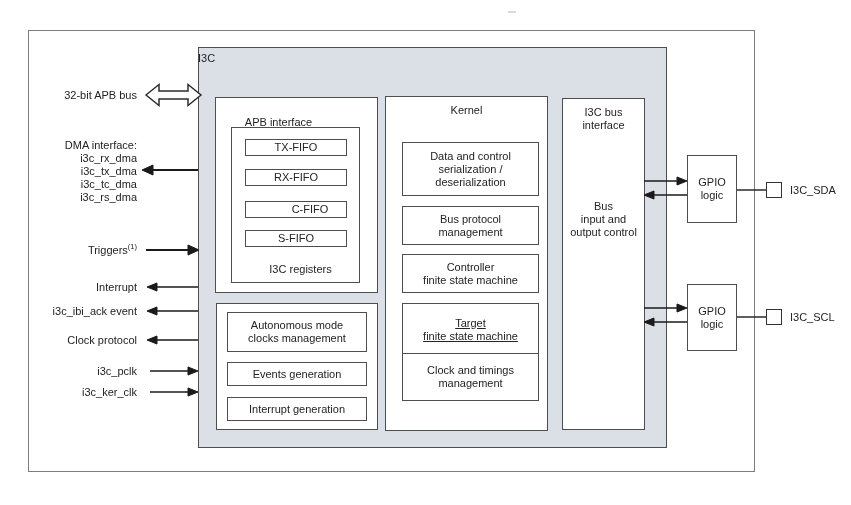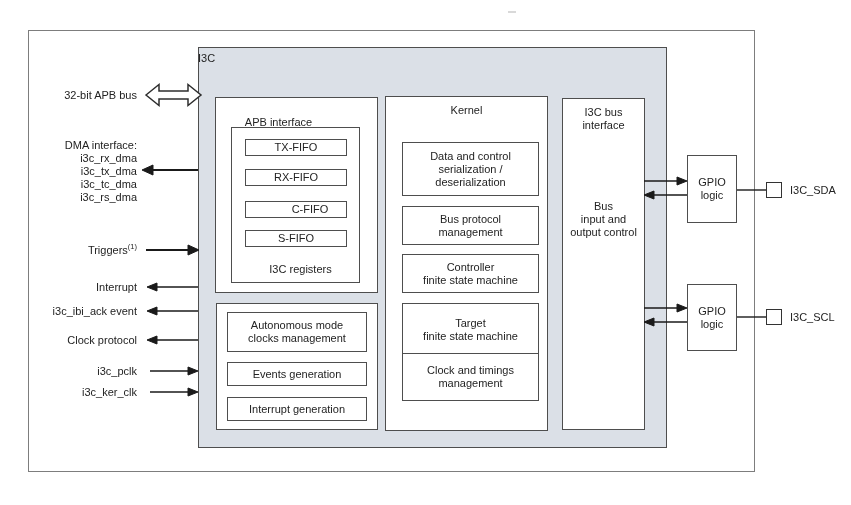--- a/index.html
+++ b/index.html
@@ -22,21 +22,21 @@
   #fifo-0{top:139px;} #fifo-1{top:169px;} #fifo-2{top:201px;padding-left:28px;} #fifo-3{top:230px;}
   #regs-label{left:231px;top:263px;width:139px;text-align:center;}
   #apb-lower-box{left:216px;top:303px;width:162px;height:127px;}
   .lowerblk{left:227px;width:140px;}
   #lower-0{top:312px;height:40px;} #lower-1{top:362px;height:24px;} #lower-2{top:397px;height:24px;}
   
   #kernel-box{left:385px;top:96px;width:163px;height:335px;}
   #kernel-title{left:385px;top:104px;width:163px;text-align:center;}
   .kblk{left:402px;width:137px;}
   #kblk-0{top:142px;height:54px;} #kblk-1{top:206px;height:39px;} #kblk-2{top:254px;height:39px;}
-  #kblk-3{top:303px;height:54px;} #kblk-4{top:353px;height:48px;}
+  #kblk-3{top:303px;height:54px;text-decoration:underline;} #kblk-4{top:353px;height:48px;}
   
   #busif-box{left:562px;top:98px;width:83px;height:332px;}
   #busif-title{left:562px;top:106px;width:83px;text-align:center;}
   #busif-body{left:562px;top:200px;width:83px;text-align:center;}
   
   .gpio{left:687px;width:50px;}
   #gpio-sda{top:155px;height:68px;} #gpio-scl{top:284px;height:67px;}
   .pad{left:766px;width:16px;height:16px;border:1.4px solid #333;background:#fff;box-sizing:border-box;}
   #pad-sda{top:182px;} #pad-scl{top:309px;}
   #pad-sda-label{left:790px;top:184px;} #pad-scl-label{left:790px;top:311px;}

